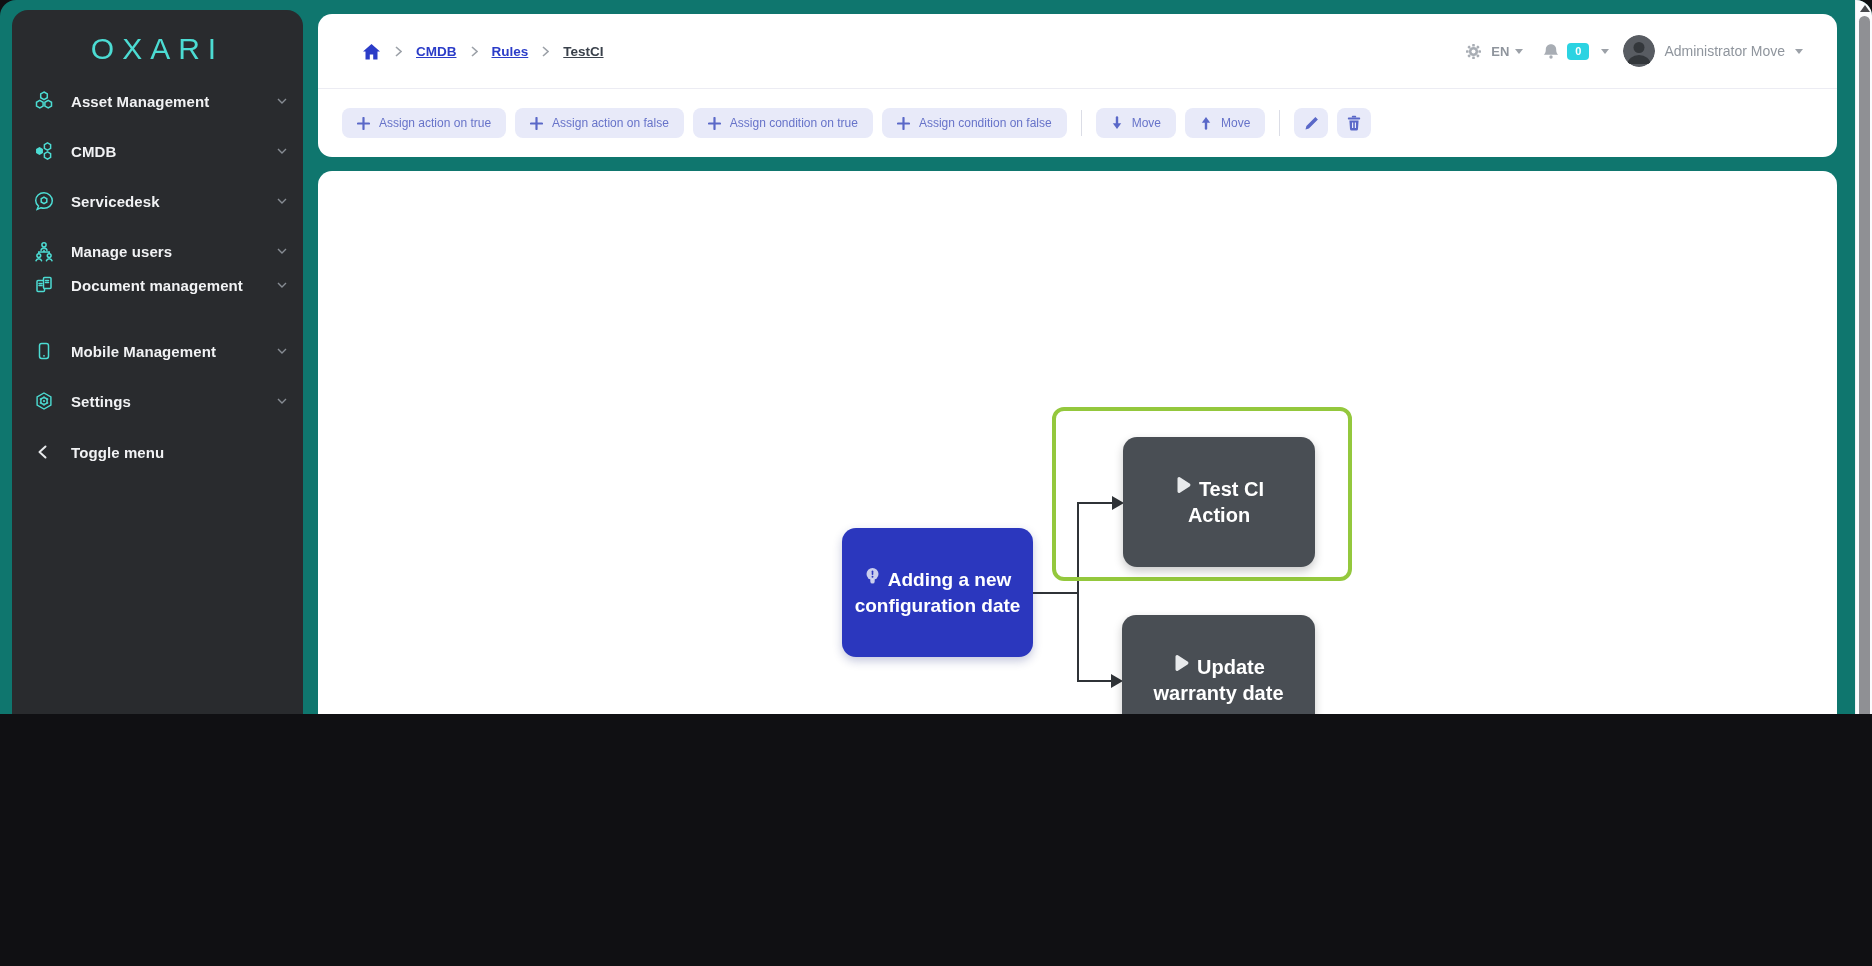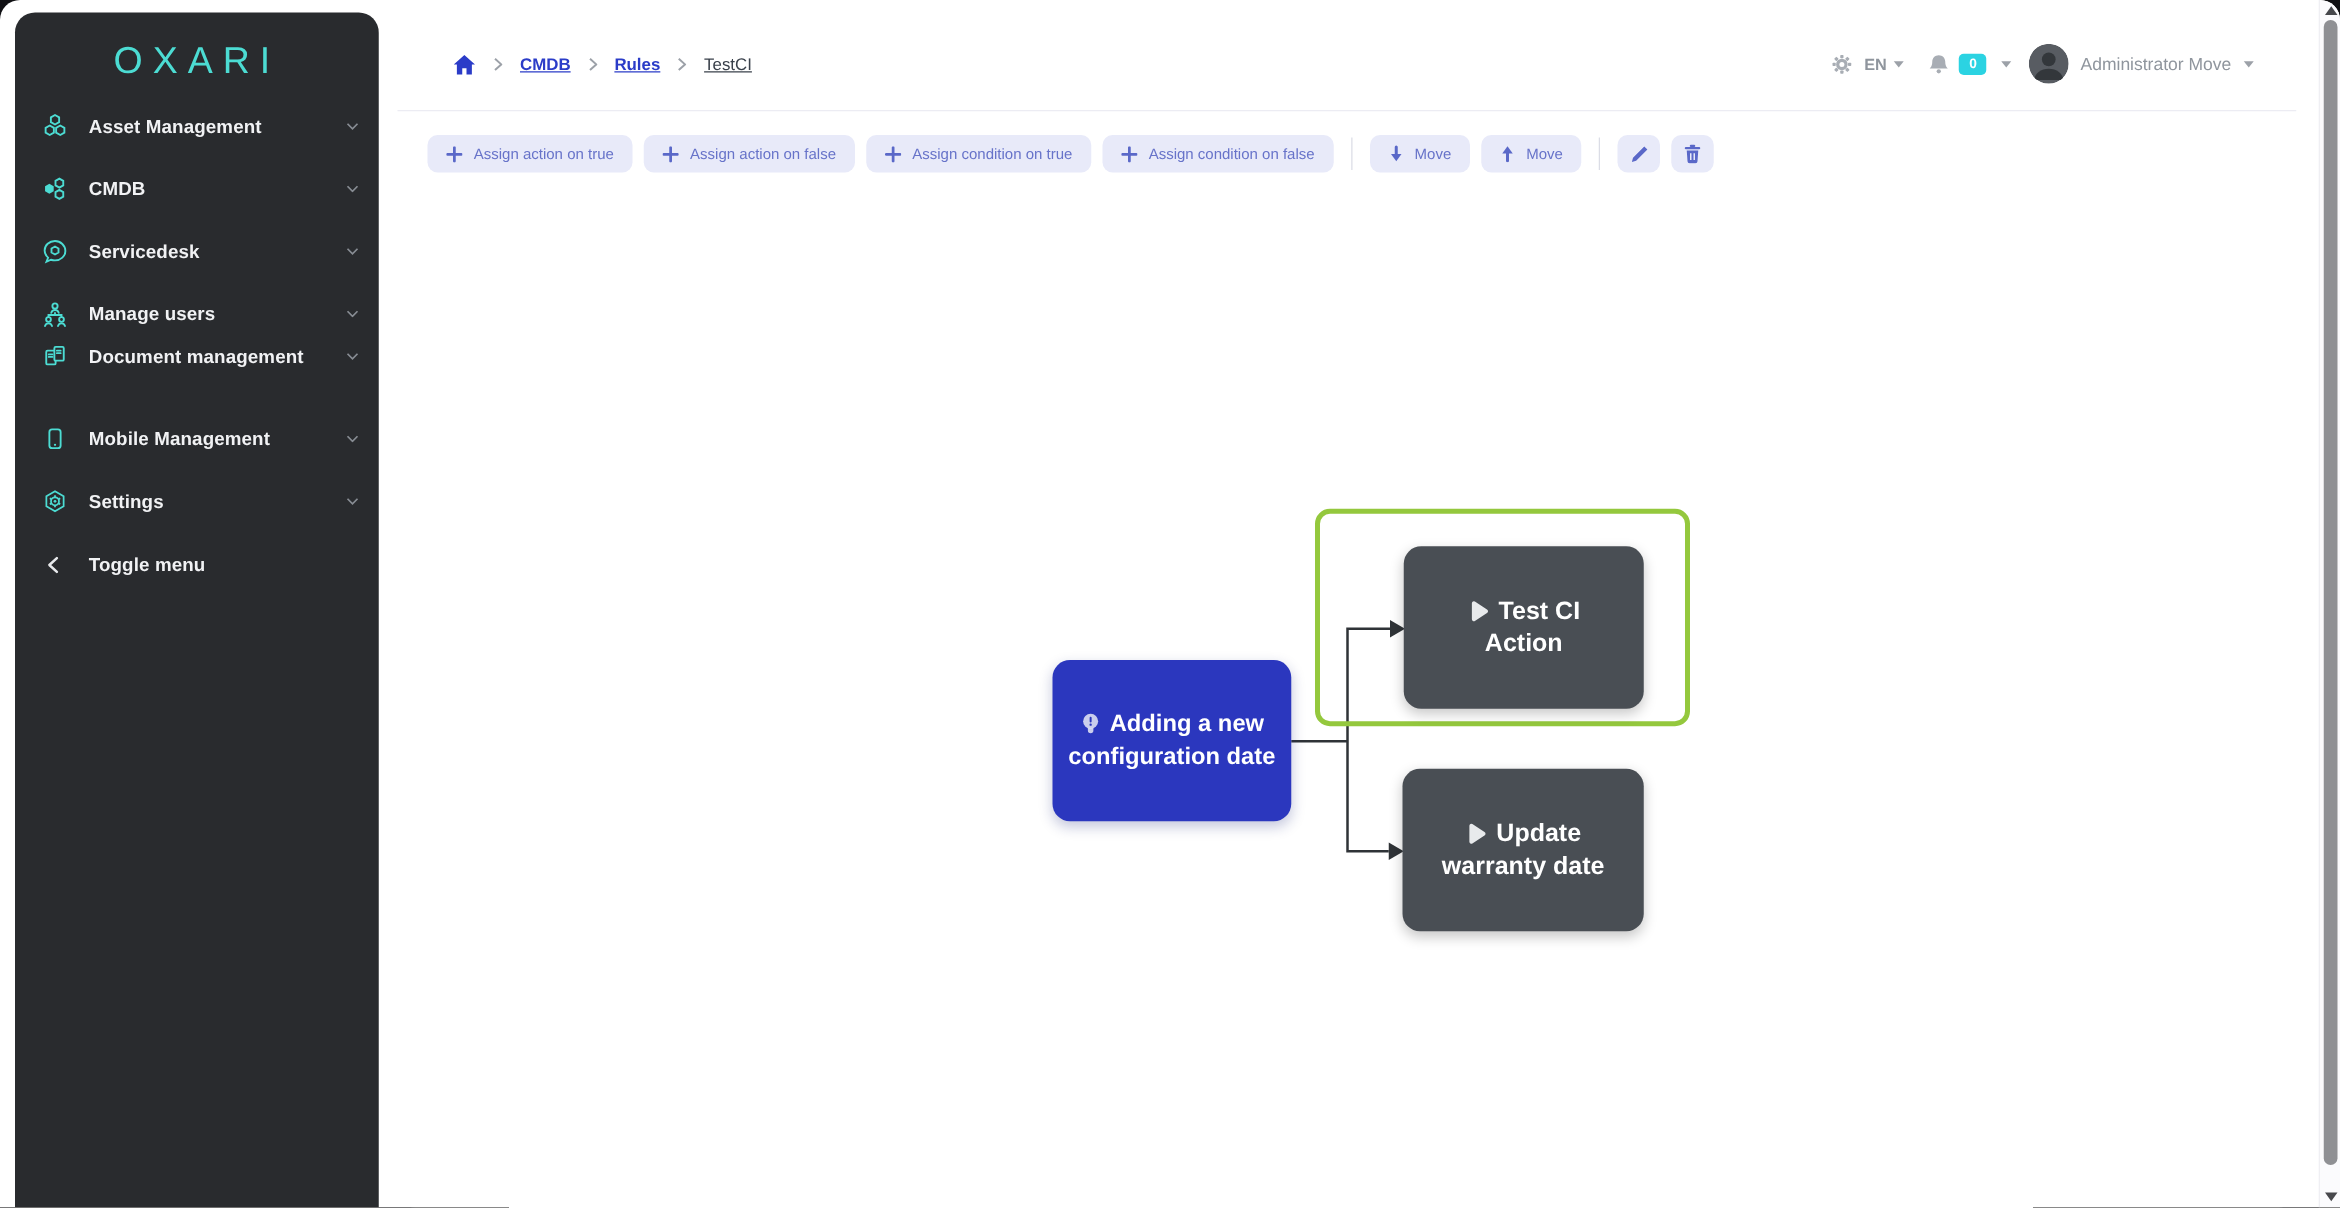--- a/index.html
+++ b/index.html
@@ -1,18 +1,18 @@
 <!DOCTYPE html>
 <html><head>
 <meta charset="utf-8">
 <style>
   * { margin:0; padding:0; box-sizing:border-box; }
   html,body { background:#101013; }
   body { font-family:"Liberation Sans","DejaVu Sans",sans-serif; }
-  .app { position:relative; width:1872px; height:966px; background:#ffffff;
+  .app { position:relative; width:1872px; height:714px; background:#0f766e;
          border-radius:16px 16px 0 0; overflow:hidden; }
 
   
   .sidebar { position:absolute; left:12px; top:10px; width:291px; height:956px;
              background:#292B2E; border-radius:16px 16px 0 0; }
   .logo { position:absolute; top:22px; left:0; width:100%; text-align:center;
           font-size:30px; letter-spacing:8px; color:#4CDCD3; font-weight:500; }
   .nav-item { position:absolute; left:0; width:100%; height:44px; display:flex;
               align-items:center; padding:0 16px 0 21px; cursor:pointer; }
   .nav-icon { width:22px; height:22px; flex:0 0 22px; display:flex; align-items:center; justify-content:center; }
@@ -20,21 +20,21 @@
                flex:1; letter-spacing:0.1px; }
   .nav-caret { display:flex; }
 
   
   .header-card { position:absolute; left:318px; top:14px; width:1519px; height:143px;
                  background:#FFFFFF; border-radius:14px; }
   .breadcrumb-row { position:absolute; left:44px; top:0; height:74px; display:flex;
                     align-items:center; gap:14px; }
   .crumb-link { font-size:13.5px; font-weight:700; color:#2B3CC8;
                 text-decoration:underline; cursor:pointer; }
-  .crumb-current { font-size:13.5px; font-weight:400; color:#3A414B;
+  .crumb-current { font-size:13.5px; font-weight:700; color:#3A414B;
                    text-decoration:underline; cursor:pointer; }
   .divider-h { position:absolute; top:74px; left:0; width:100%; height:1px; background:#ECECF3; }
   .toolbar-row { position:absolute; left:24px; top:75px; height:68px; display:flex;
                  align-items:center; gap:9px; }
   .btn { height:30px; background:#E8EAF9; border-radius:8px; color:#6773C9;
          font-size:12px; font-weight:500; display:flex; align-items:center;
          gap:9px; padding:0 15px; border:none; cursor:pointer; font-family:inherit; }
   .btn-icon-only { width:34px; padding:0; justify-content:center; }
   .vdiv { width:1px; height:26px; background:#DBDDE6; margin:0 5px; }
 
@@ -49,21 +49,21 @@
            align-items:center; justify-content:center; margin:0 12px 0 8px; padding:0 4px; }
   .avatar { width:32px; height:32px; border-radius:50%; overflow:hidden; margin-left:14px; }
   .username { font-size:14px; color:#8F959D; margin:0 10px 0 9px; }
 
   
   .canvas-card { position:absolute; left:318px; top:171px; width:1519px; height:795px;
                  background:#FFFFFF; border-radius:14px; overflow:hidden; }
   .edges { position:absolute; left:0; top:0; }
   .node { position:absolute; display:flex; flex-direction:column; align-items:center;
           justify-content:center; color:#fff; font-weight:600; text-align:center; cursor:pointer; }
-  .node-line { display:flex; align-items:center; justify-content:center; gap:7px; }
+  .node-line { display:flex; align-items:flex-start; justify-content:center; gap:7px; }
   .trigger-node { left:524px; top:357px; width:191px; height:129px; background:#2B37BE;
                   border-radius:14px; font-size:19px; line-height:1.32;
                   box-shadow:0 4px 10px rgba(25,35,120,0.25); }
   .action-node { background:#494E54; border-radius:14px; font-size:20px; line-height:1.3;
                  box-shadow:0 4px 10px rgba(0,0,0,0.22); }
   .action-one { left:805px; top:266px; width:192px; height:130px; }
   .action-two { left:804px; top:444px; width:193px; height:130px; }
   .selection-box { position:absolute; left:734px; top:236px; width:300px; height:174px;
                    border:4px solid #94C83D; border-radius:12px; }
 

